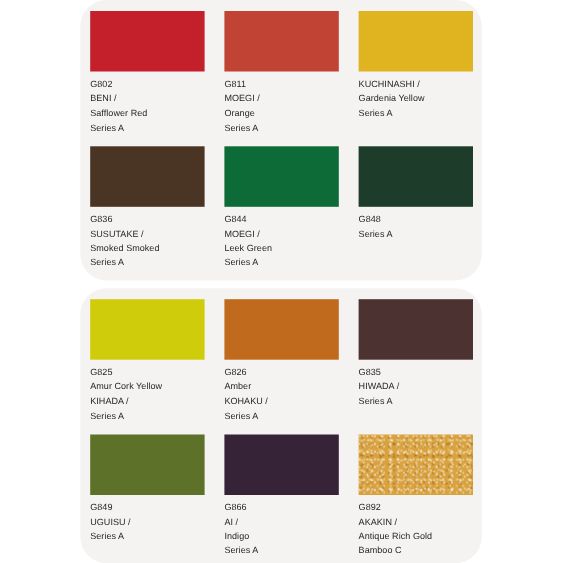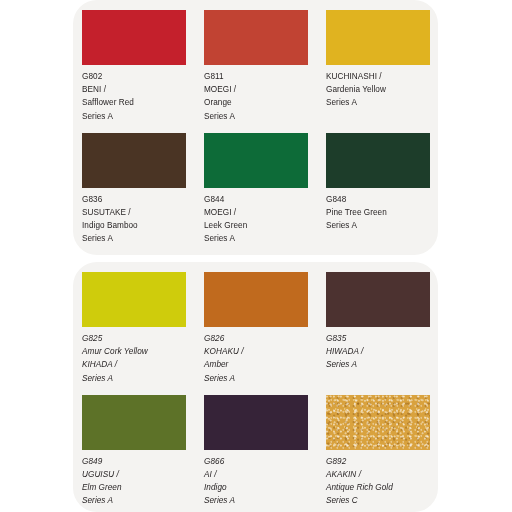--- a/index.html
+++ b/index.html
@@ -29,21 +29,20 @@
     background: #f4f3f1;
     border-radius: 24px;
   }
   #panel-top {
     top: 0;
     height: 255px;
   }
   #panel-bottom {
     top: 262px;
     height: 250px;
-    font-style: italic;
   }
   .grid {
     position: absolute;
     left: 0;
     top: 0;
     width: 365px;
     display: grid;
     grid-template-columns: repeat(3, 1fr);
     column-gap: 0px;
     row-gap: 0px;
@@ -113,38 +112,37 @@
             <div>KUCHINASHI /</div>
             <div>Gardenia Yellow</div>
             <div>Series A</div>
           </div>
         </div>
         <div class="swatch-card">
           <div class="swatch-chip" style="background-color: rgb(74, 52, 36);"></div>
           <div class="swatch-text">
             <div>G836</div>
             <div>SUSUTAKE /</div>
-            <div>Indigo Bamboo</div>
+            <div>Smoked Smoked</div>
             <div>Series A</div>
           </div>
         </div>
         <div class="swatch-card">
           <div class="swatch-chip" style="background-color: rgb(13, 107, 56);"></div>
           <div class="swatch-text">
             <div>G844</div>
             <div>MOEGI /</div>
             <div>Leek Green</div>
             <div>Series A</div>
           </div>
         </div>
         <div class="swatch-card">
           <div class="swatch-chip" style="background-color: rgb(29, 61, 42);"></div>
           <div class="swatch-text">
             <div>G848</div>
-            <div>Pine Tree Green</div>
             <div>Series A</div>
           </div>
         </div>
       </div>
   </div>
 
   <div class="panel" id="panel-bottom">
     <div class="grid" id="grid-bottom">
         <div class="swatch-card">
           <div class="swatch-chip" style="background-color: rgb(207, 204, 12);"></div>
@@ -152,56 +150,55 @@
             <div>G825</div>
             <div>Amur Cork Yellow</div>
             <div>KIHADA /</div>
             <div>Series A</div>
           </div>
         </div>
         <div class="swatch-card">
           <div class="swatch-chip" style="background-color: rgb(192, 106, 30);"></div>
           <div class="swatch-text">
             <div>G826</div>
+            <div>Amber</div>
             <div>KOHAKU /</div>
-            <div>Amber</div>
             <div>Series A</div>
           </div>
         </div>
         <div class="swatch-card">
           <div class="swatch-chip" style="background-color: rgb(76, 50, 48);"></div>
           <div class="swatch-text">
             <div>G835</div>
             <div>HIWADA /</div>
             <div>Series A</div>
           </div>
         </div>
         <div class="swatch-card">
           <div class="swatch-chip" style="background-color: rgb(93, 114, 40);"></div>
           <div class="swatch-text">
             <div>G849</div>
             <div>UGUISU /</div>
-            <div>Elm Green</div>
             <div>Series A</div>
           </div>
         </div>
         <div class="swatch-card">
           <div class="swatch-chip" style="background-color: rgb(54, 35, 56);"></div>
           <div class="swatch-text">
             <div>G866</div>
             <div>AI /</div>
             <div>Indigo</div>
             <div>Series A</div>
           </div>
         </div>
         <div class="swatch-card">
           <div class="swatch-chip metallic" style="background-color: rgb(217, 162, 62);"></div>
           <div class="swatch-text">
             <div>G892</div>
             <div>AKAKIN /</div>
             <div>Antique Rich Gold</div>
-            <div>Series C</div>
+            <div>Bamboo C</div>
           </div>
         </div>
       </div>
   </div>
 
 </div>
 
 </body></html>

